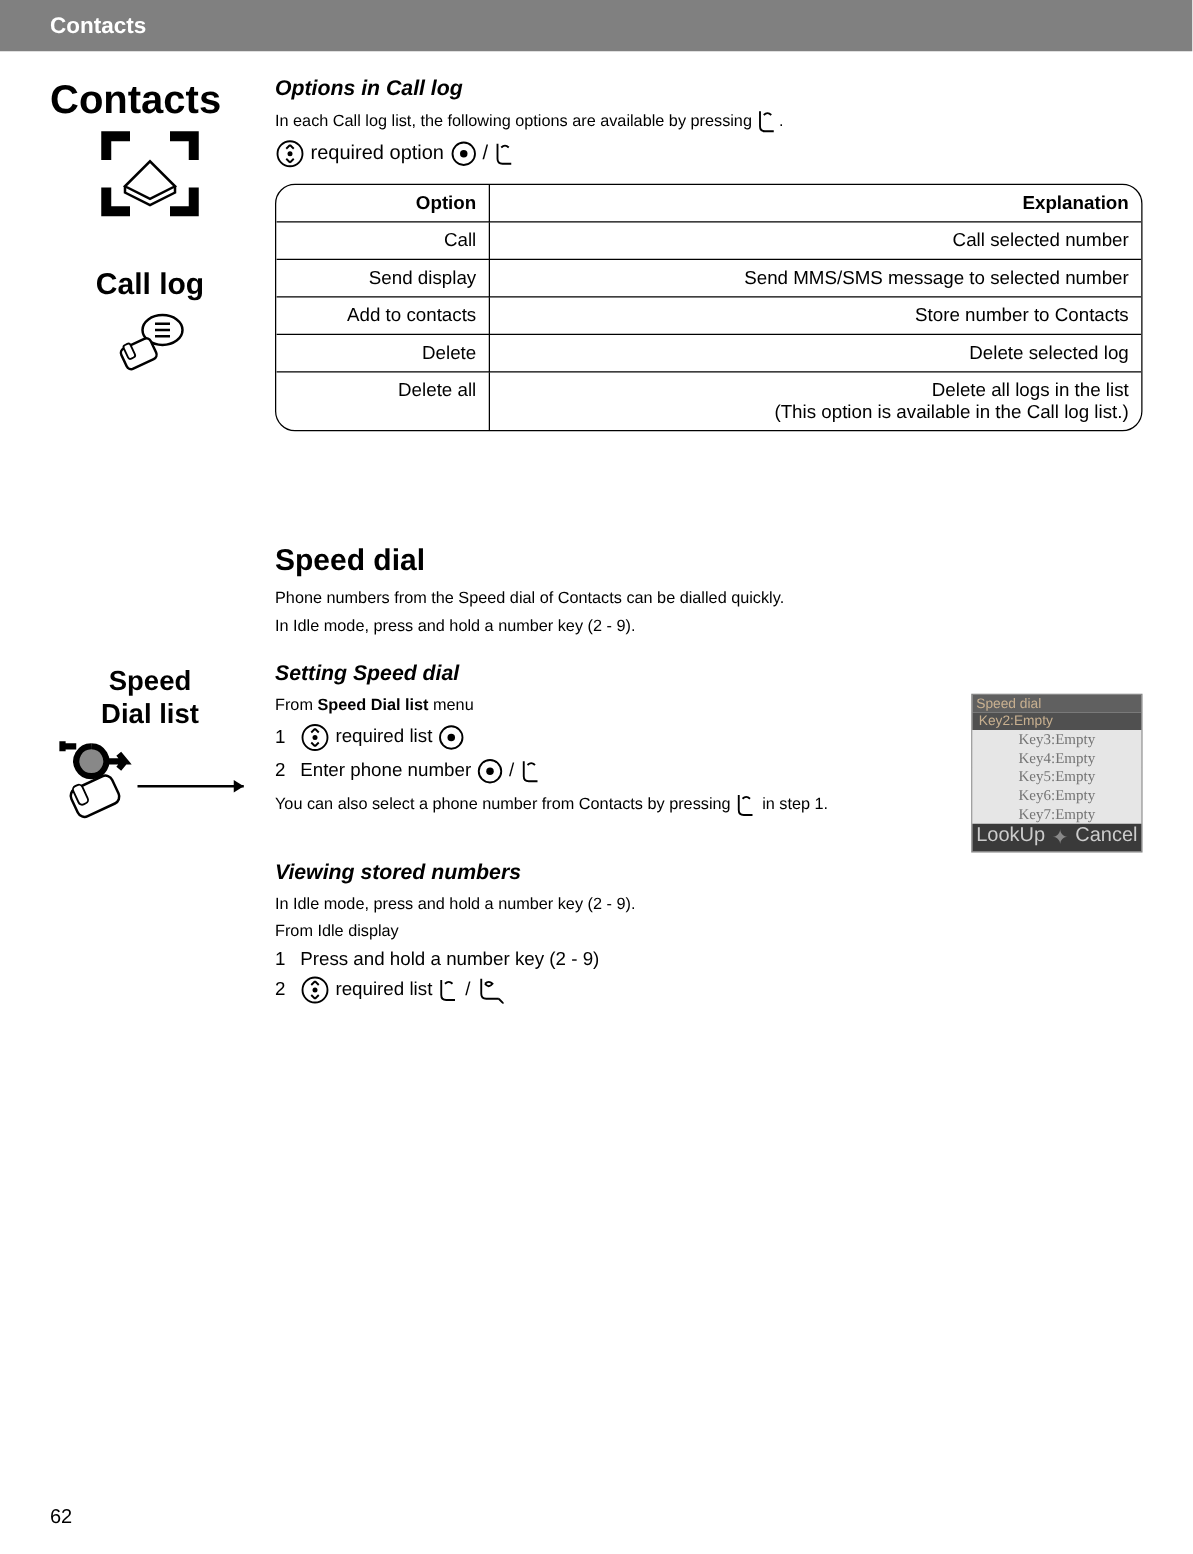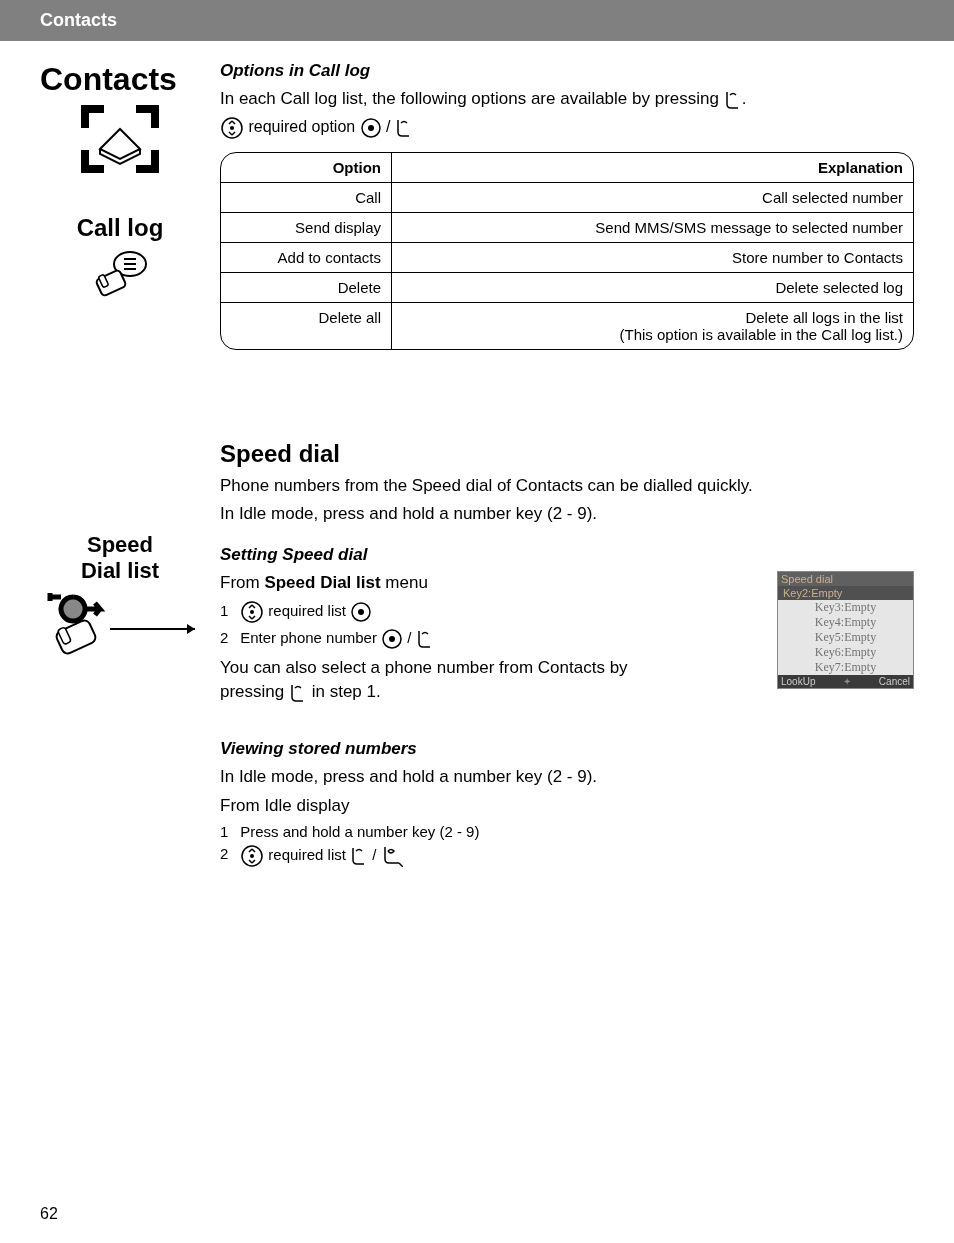--- a/index.html
+++ b/index.html
@@ -57,21 +57,21 @@
     font-weight: bold;
     font-size: 17px;
     margin: 0 0 6px 0;
   }
   .sec-title-h2 {
     font-family: "Comic Sans MS", cursive, sans-serif;
     font-weight: bold;
     font-size: 24px;
     margin: 90px 0 6px 0;
   }
-  p { margin: 0 0 4px 0; font-size: 17px; line-height: 1.45; }
+  p { margin: 0 0 4px 0; font-size: 13px; line-height: 1.45; }
   table.options {
     border-collapse: collapse;
     width: 100%;
     margin-top: 12px;
     font-size: 15px;
   }
   table.options th, table.options td {
     border: 1px solid #000;
     padding: 6px 10px;
     text-align: right;
@@ -127,21 +127,21 @@
     font-family: cursive;
     font-size:12px;
     text-align:center;
   }
   .screen-sim .foot {
     background:#3a3a3a;
     color:#ccc;
     display:flex;
     justify-content: space-between;
     padding:1px 3px;
-    font-size:10px;
+    font-size:16px;
   }
   .speed-row { position: relative; }
   .pagenum {
     position: absolute;
     bottom: 20px;
     left: 40px;
     font-size: 16px;
   }
   .wrapper { position: relative; min-height: 1243px; width:954px; }
   .icon-line { margin: 2px 0 12px 0; }

